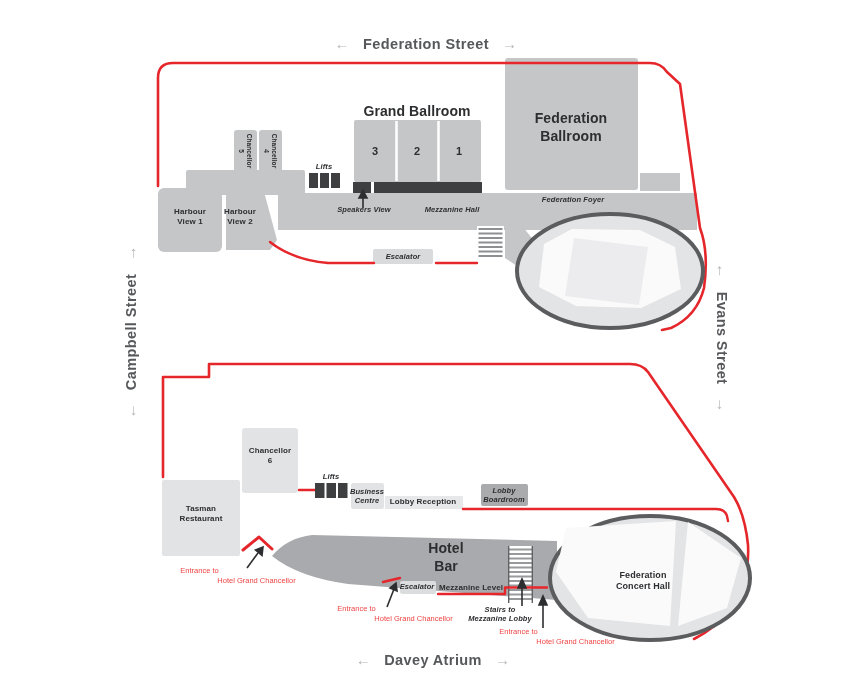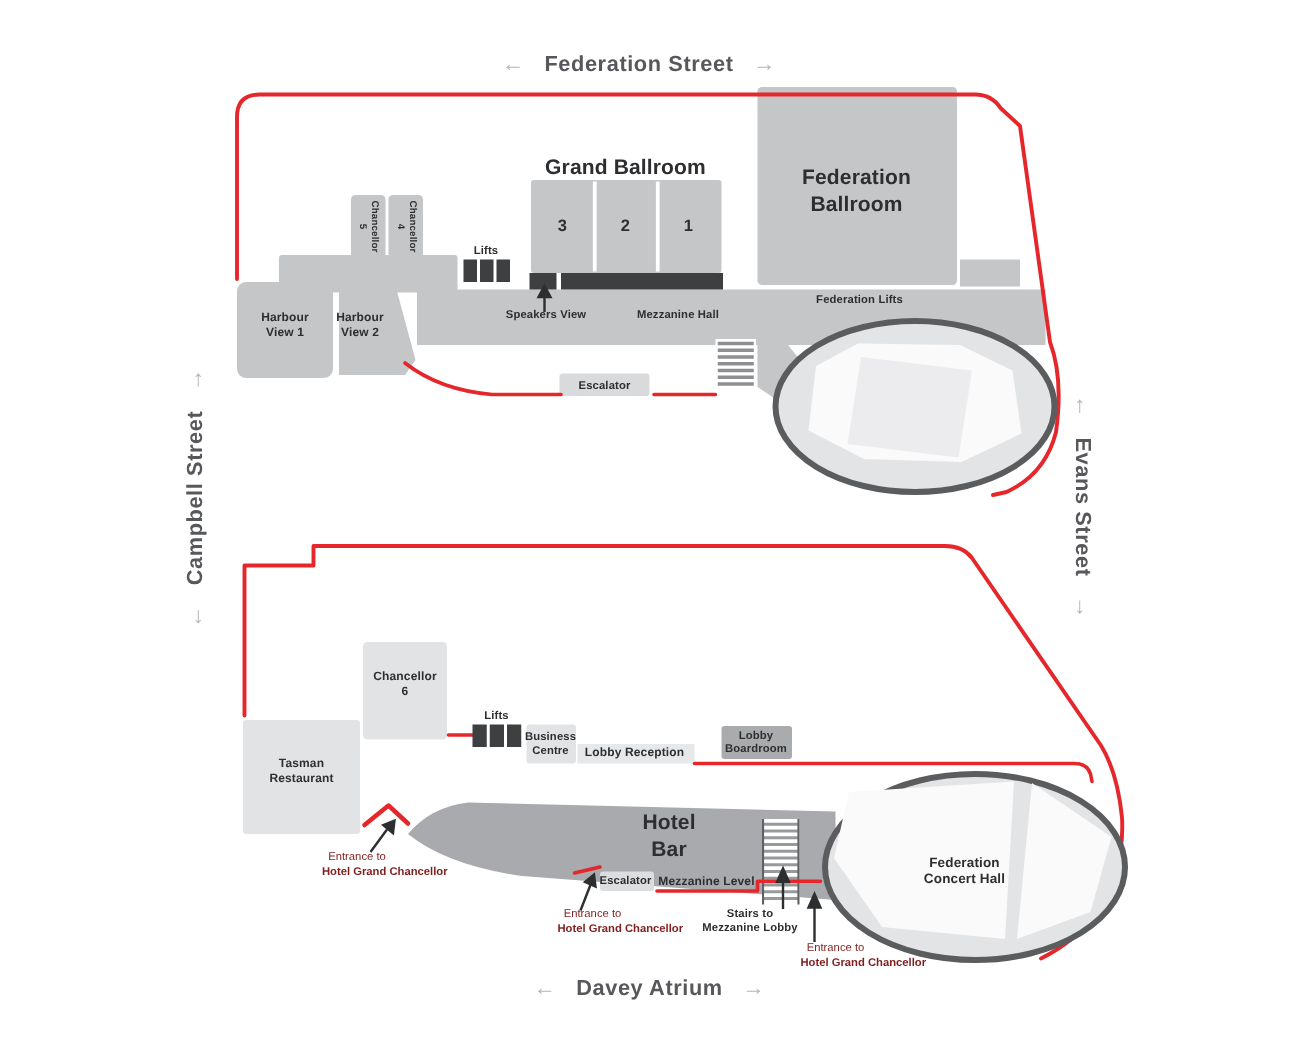--- a/index.html
+++ b/index.html
@@ -3,35 +3,35 @@
 <meta charset="utf-8">
 <style>
   html,body{margin:0;padding:0;background:#fff;}
   #plan{position:relative;width:860px;height:700px;background:#fff;
         font-family:"Liberation Sans",sans-serif;overflow:hidden;}
   #plan svg{position:absolute;left:0;top:0;}
   .lbl{position:absolute;transform:translate(-50%,-50%);
        font-size:8px;font-weight:700;line-height:1.25;color:#2d2e30;
        text-align:center;white-space:pre-line;letter-spacing:.1px;}
   .s65{font-size:6.5px;}
-  .s75{font-size:7.5px;}
+  .s75{font-size:7.5px;font-style:italic;}
   .s85{font-size:14px;}
   .s9{font-size:9px;}
   .s11{font-size:11px;}
   .rot90{transform:translate(-50%,-50%) rotate(90deg);}
   .street{position:absolute;transform:translate(-50%,-50%);
           display:flex;align-items:center;gap:13px;white-space:nowrap;
           font-size:14.5px;font-weight:600;letter-spacing:.4px;color:#57585b;}
   .street .ar{color:#b4b6b8;font-weight:400;font-size:15px;}
   .street.v-left{transform:translate(-50%,-50%) rotate(-90deg);}
   .street.v-right{transform:translate(-50%,-50%) rotate(90deg);}
-  .ent{position:absolute;transform:translate(-50%,-50%);text-align:center;
-       line-height:1.3;color:#7f1d1d;white-space:nowrap;}
+  .ent{position:absolute;transform:translate(-50%,-50%);
+       line-height:1.3;color:#ef4444;white-space:nowrap;}
   .ent .l1{display:block;font-size:7.5px;font-weight:400;}
-  .ent .l2{display:block;font-size:7.5px;font-weight:700;margin-left:37px;}
+  .ent .l2{display:block;font-size:7.5px;font-weight:400;margin-left:37px;}
 </style>
 </head>
 <body>
 
 <div id="plan">
 
   <svg width="860" height="700" viewBox="0 0 860 700">
 
     <g fill="#c5c6c8" stroke="none">
       <rect x="505" y="58" width="133" height="132" rx="3"></rect>
@@ -151,21 +151,21 @@
   <div class="lbl s11" style="left:459px;top:152px">1</div>
   <div class="lbl s85" style="left:571px;top:127px">Federation
 Ballroom</div>
   <div class="lbl s65 rot90" style="left:245px;top:151px">Chancellor
 5</div>
   <div class="lbl s65 rot90" style="left:270px;top:151px">Chancellor
 4</div>
   <div class="lbl s75" style="left:324px;top:167px">Lifts</div>
   <div class="lbl s75" style="left:364px;top:210px">Speakers View</div>
   <div class="lbl s75" style="left:452px;top:210px">Mezzanine Hall</div>
-  <div class="lbl s75" style="left:573px;top:200px">Federation Lifts</div>
+  <div class="lbl s75" style="left:573px;top:200px">Federation Foyer</div>
   <div class="lbl" style="left:190px;top:217px">Harbour
 View 1</div>
   <div class="lbl" style="left:240px;top:217px">Harbour
 View 2</div>
   <div class="lbl s75" style="left:403px;top:257px">Escalator</div>
 
   <div class="lbl" style="left:270px;top:456px">Chancellor
 6</div>
   <div class="lbl" style="left:201px;top:514px">Tasman
 Restaurant</div>

